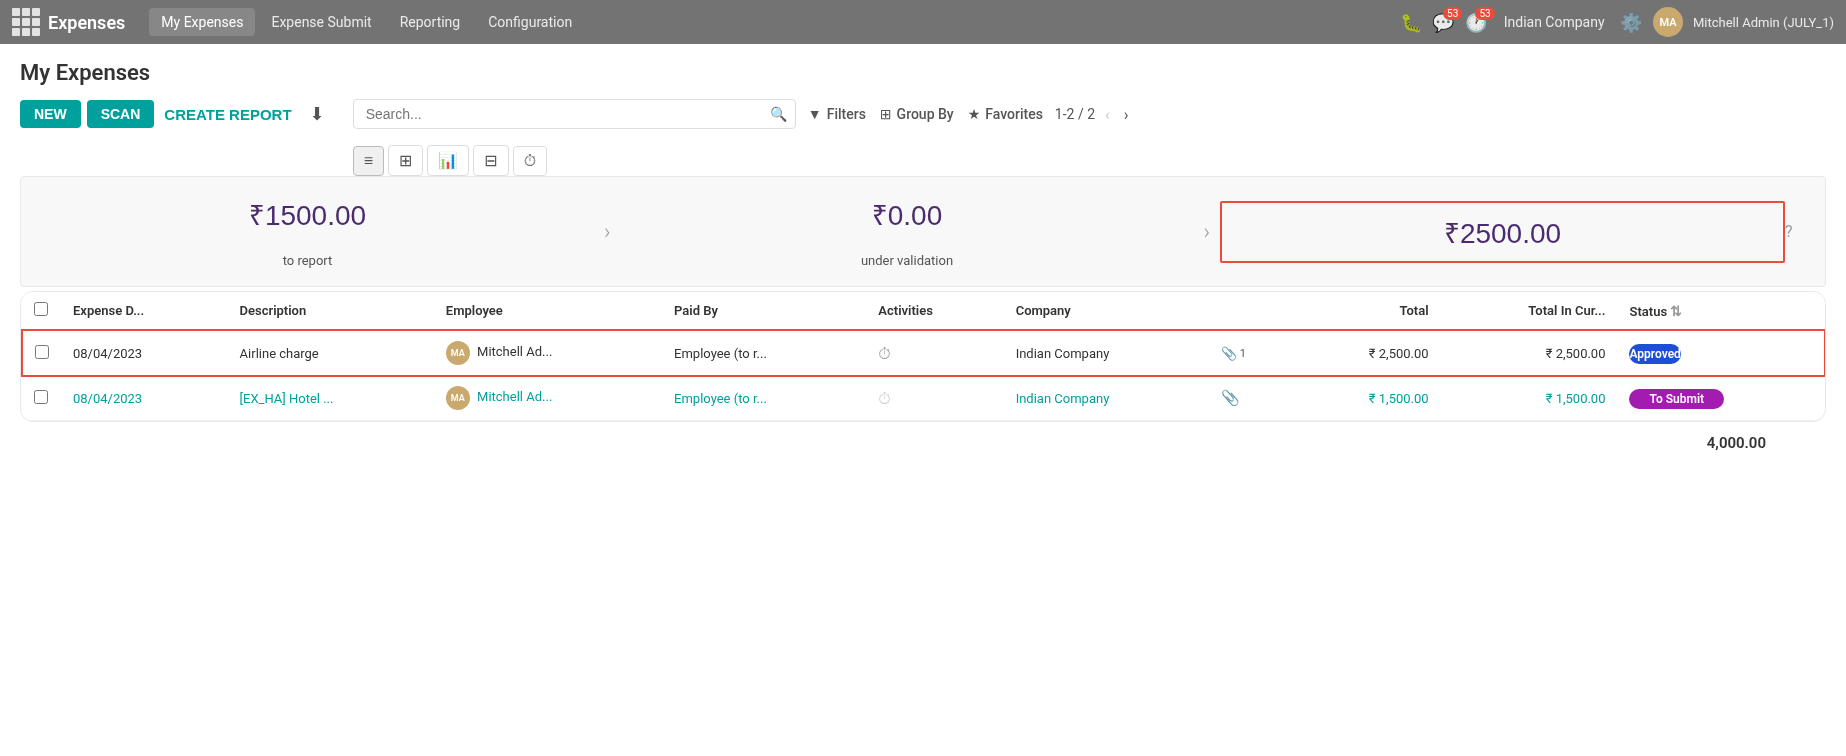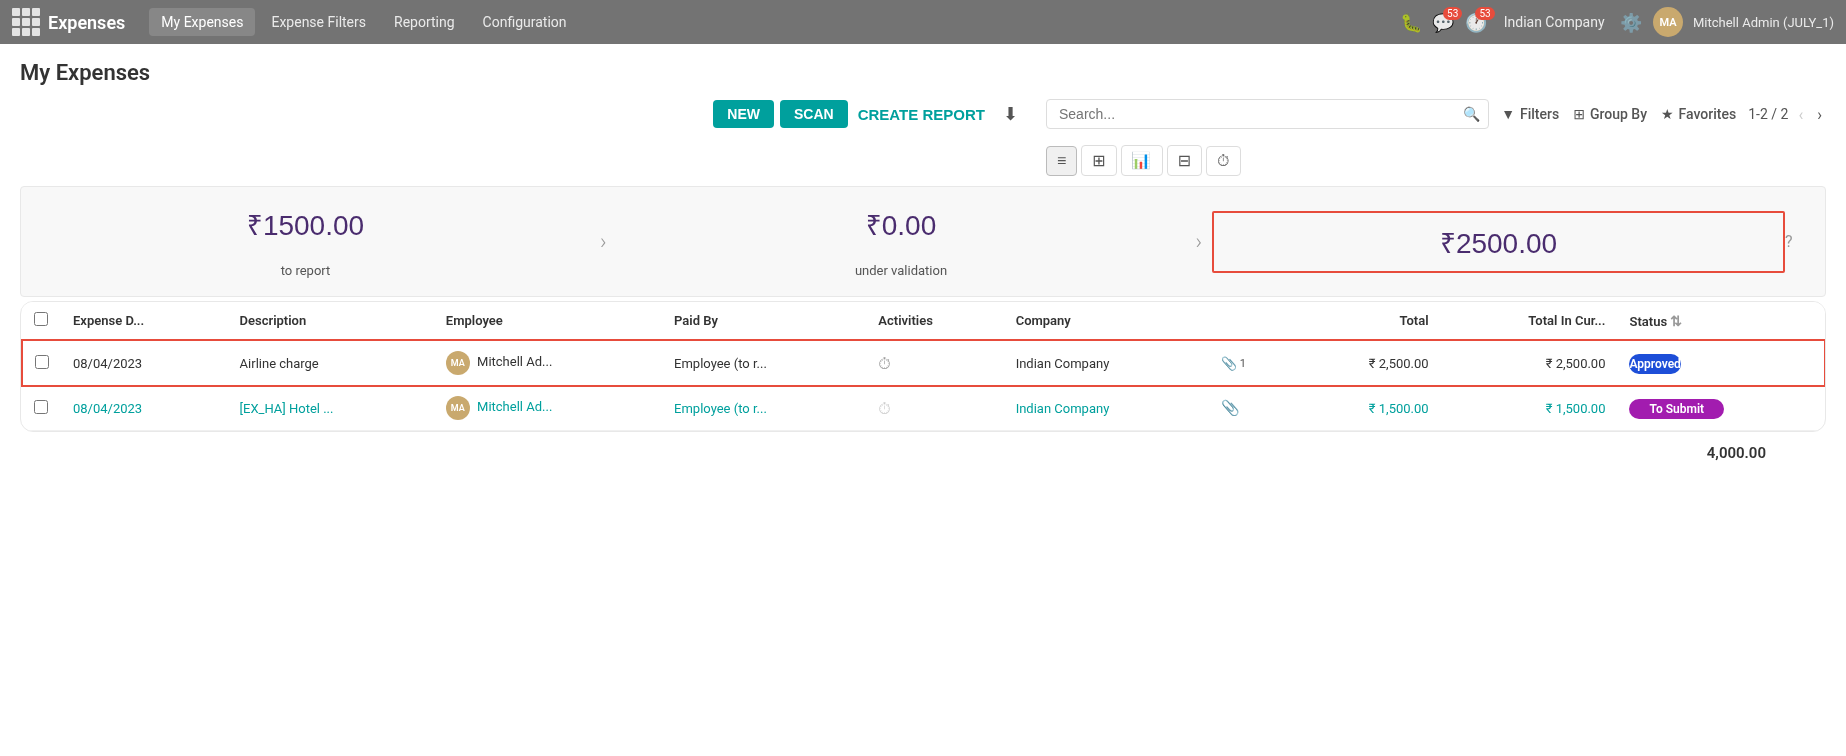--- a/index.html
+++ b/index.html
@@ -112,21 +112,21 @@
     <span></span>
       <span></span>
       <span></span>
     <span></span>
       <span></span>
       <span></span>
   </div>
   <span class="nav-brand">Expenses</span>
   <div class="nav-menu">
     <span class="nav-item active">My Expenses</span>
-    <span class="nav-item">Expense Filters</span>
+    <span class="nav-item">Expense Submit</span>
     <span class="nav-item">Reporting</span>
     <span class="nav-item">Configuration</span>
   </div>
   <div class="nav-right">
     <div class="nav-icon-btn">
       🐛
     </div>
     <div class="nav-icon-btn">
       💬
       <span class="badge">53</span>
@@ -139,21 +139,21 @@
     <span class="nav-tools">⚙️</span>
     <div class="nav-avatar">MA</div>
     <span class="nav-user">Mitchell Admin (JULY_1)</span>
   </div>
 </nav>
 
 <div class="main">
 
   <h1 class="page-title">My Expenses</h1>
 
-  <div style="display:flex; align-items:flex-start; justify-content:flex-end; margin-bottom:10px;">
+  <div style="display:flex; align-items:flex-start; justify-content:flex-start; ">
 
     <div style="display:flex; align-items:center; gap:6px;">
       <button class="btn-new">NEW</button>
       <button class="btn-scan">SCAN</button>
       <button class="btn-create-report">CREATE REPORT</button>
       <button class="btn-download">⬇</button>
     </div>
 
     <div style="display:flex; flex-direction:column; align-items:flex-end; gap:16px; flex:1; max-width:780px; margin-left:20px;">
       <div style="display:flex; align-items:center; gap:12px; width:100%;">
@@ -196,21 +196,21 @@
     <div class="summary-card">
       <div class="amount rupee">₹1500.00</div>
       <div class="label">to report</div>
     </div>
     <div class="summary-arrow">›</div>
     <div class="summary-card">
       <div class="amount rupee">₹0.00</div>
       <div class="label">under validation</div>
     </div>
     <div class="summary-arrow">›</div>
-    <div class="summary-card highlighted" style="border: 2px solid #e74c3c; border-radius: 2px; padding: 10px 20px; position:relative;">
+    <div class="summary-card highlighted" style="border: 2px solid #e74c3c; border-radius: 2px; padding: 10px 14px; position:relative;">
       <div class="amount rupee">₹2500.00</div>
     </div>
     <div style="width:40px; position:relative;">
       <span class="help-icon" style="position:static; display:block; color:#999; font-size:16px; cursor:pointer;">?</span>
     </div>
   </div>
 
   <div class="table-wrap">
     <table>
       <thead>

